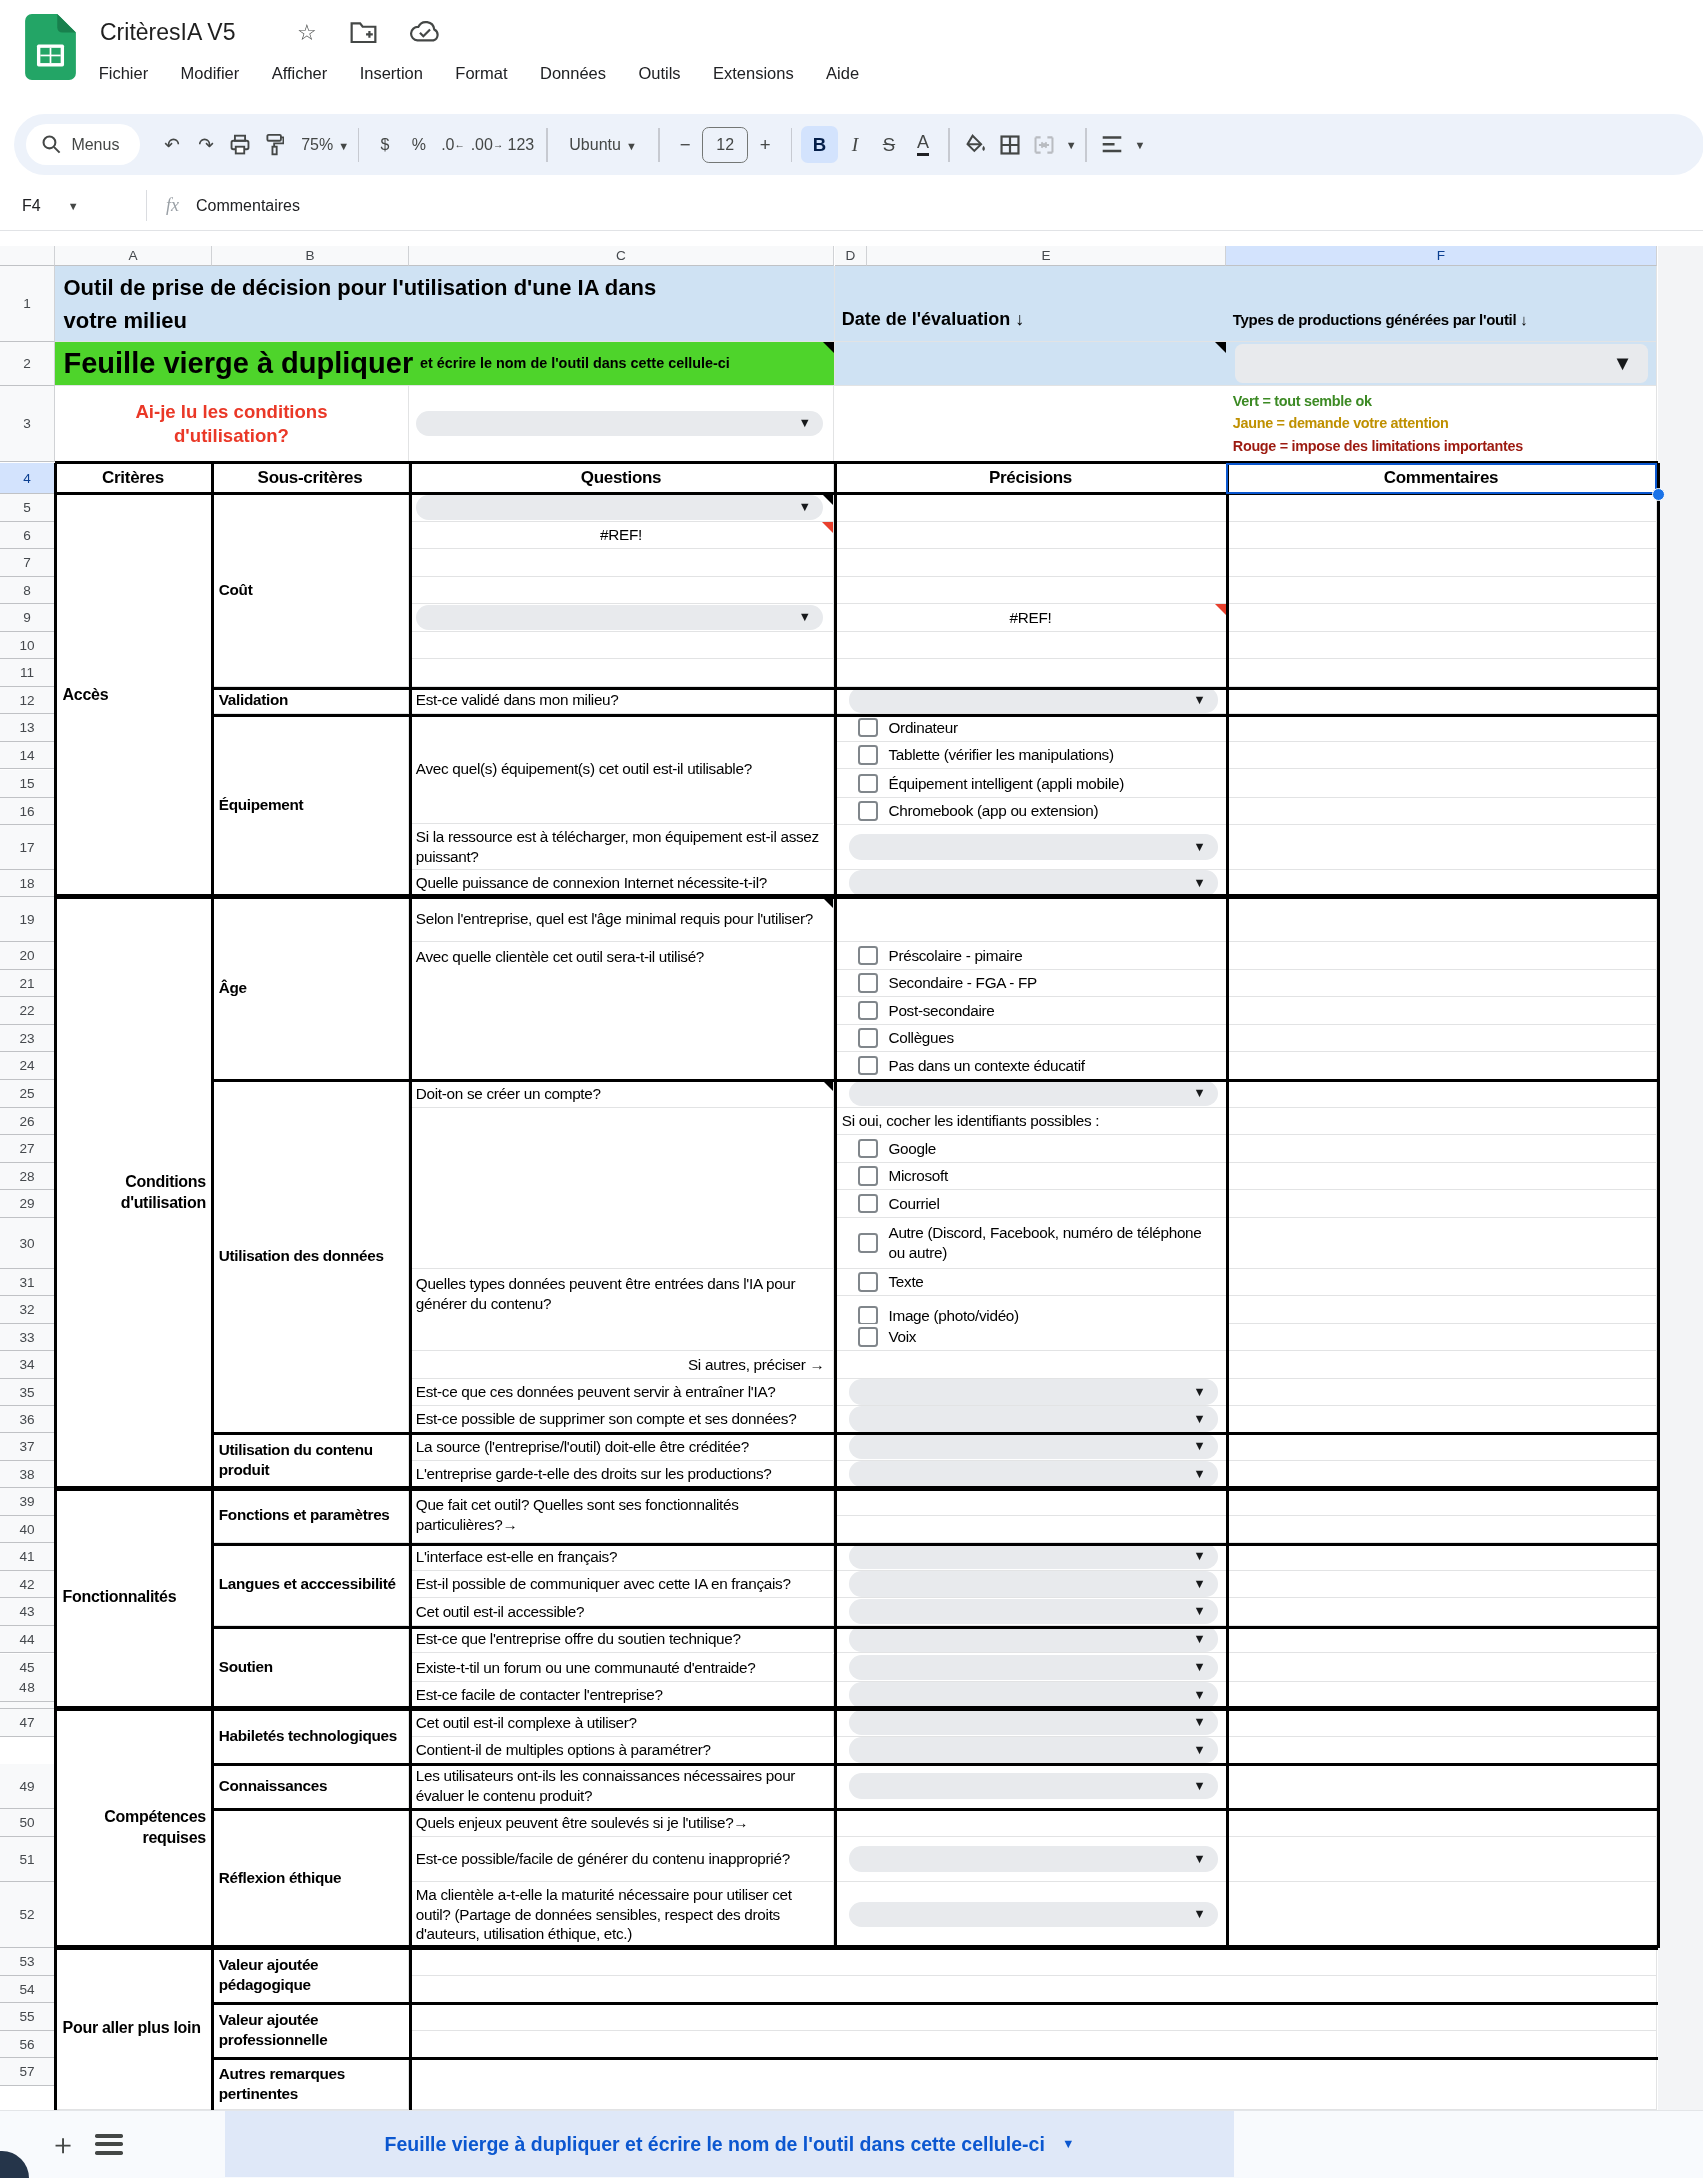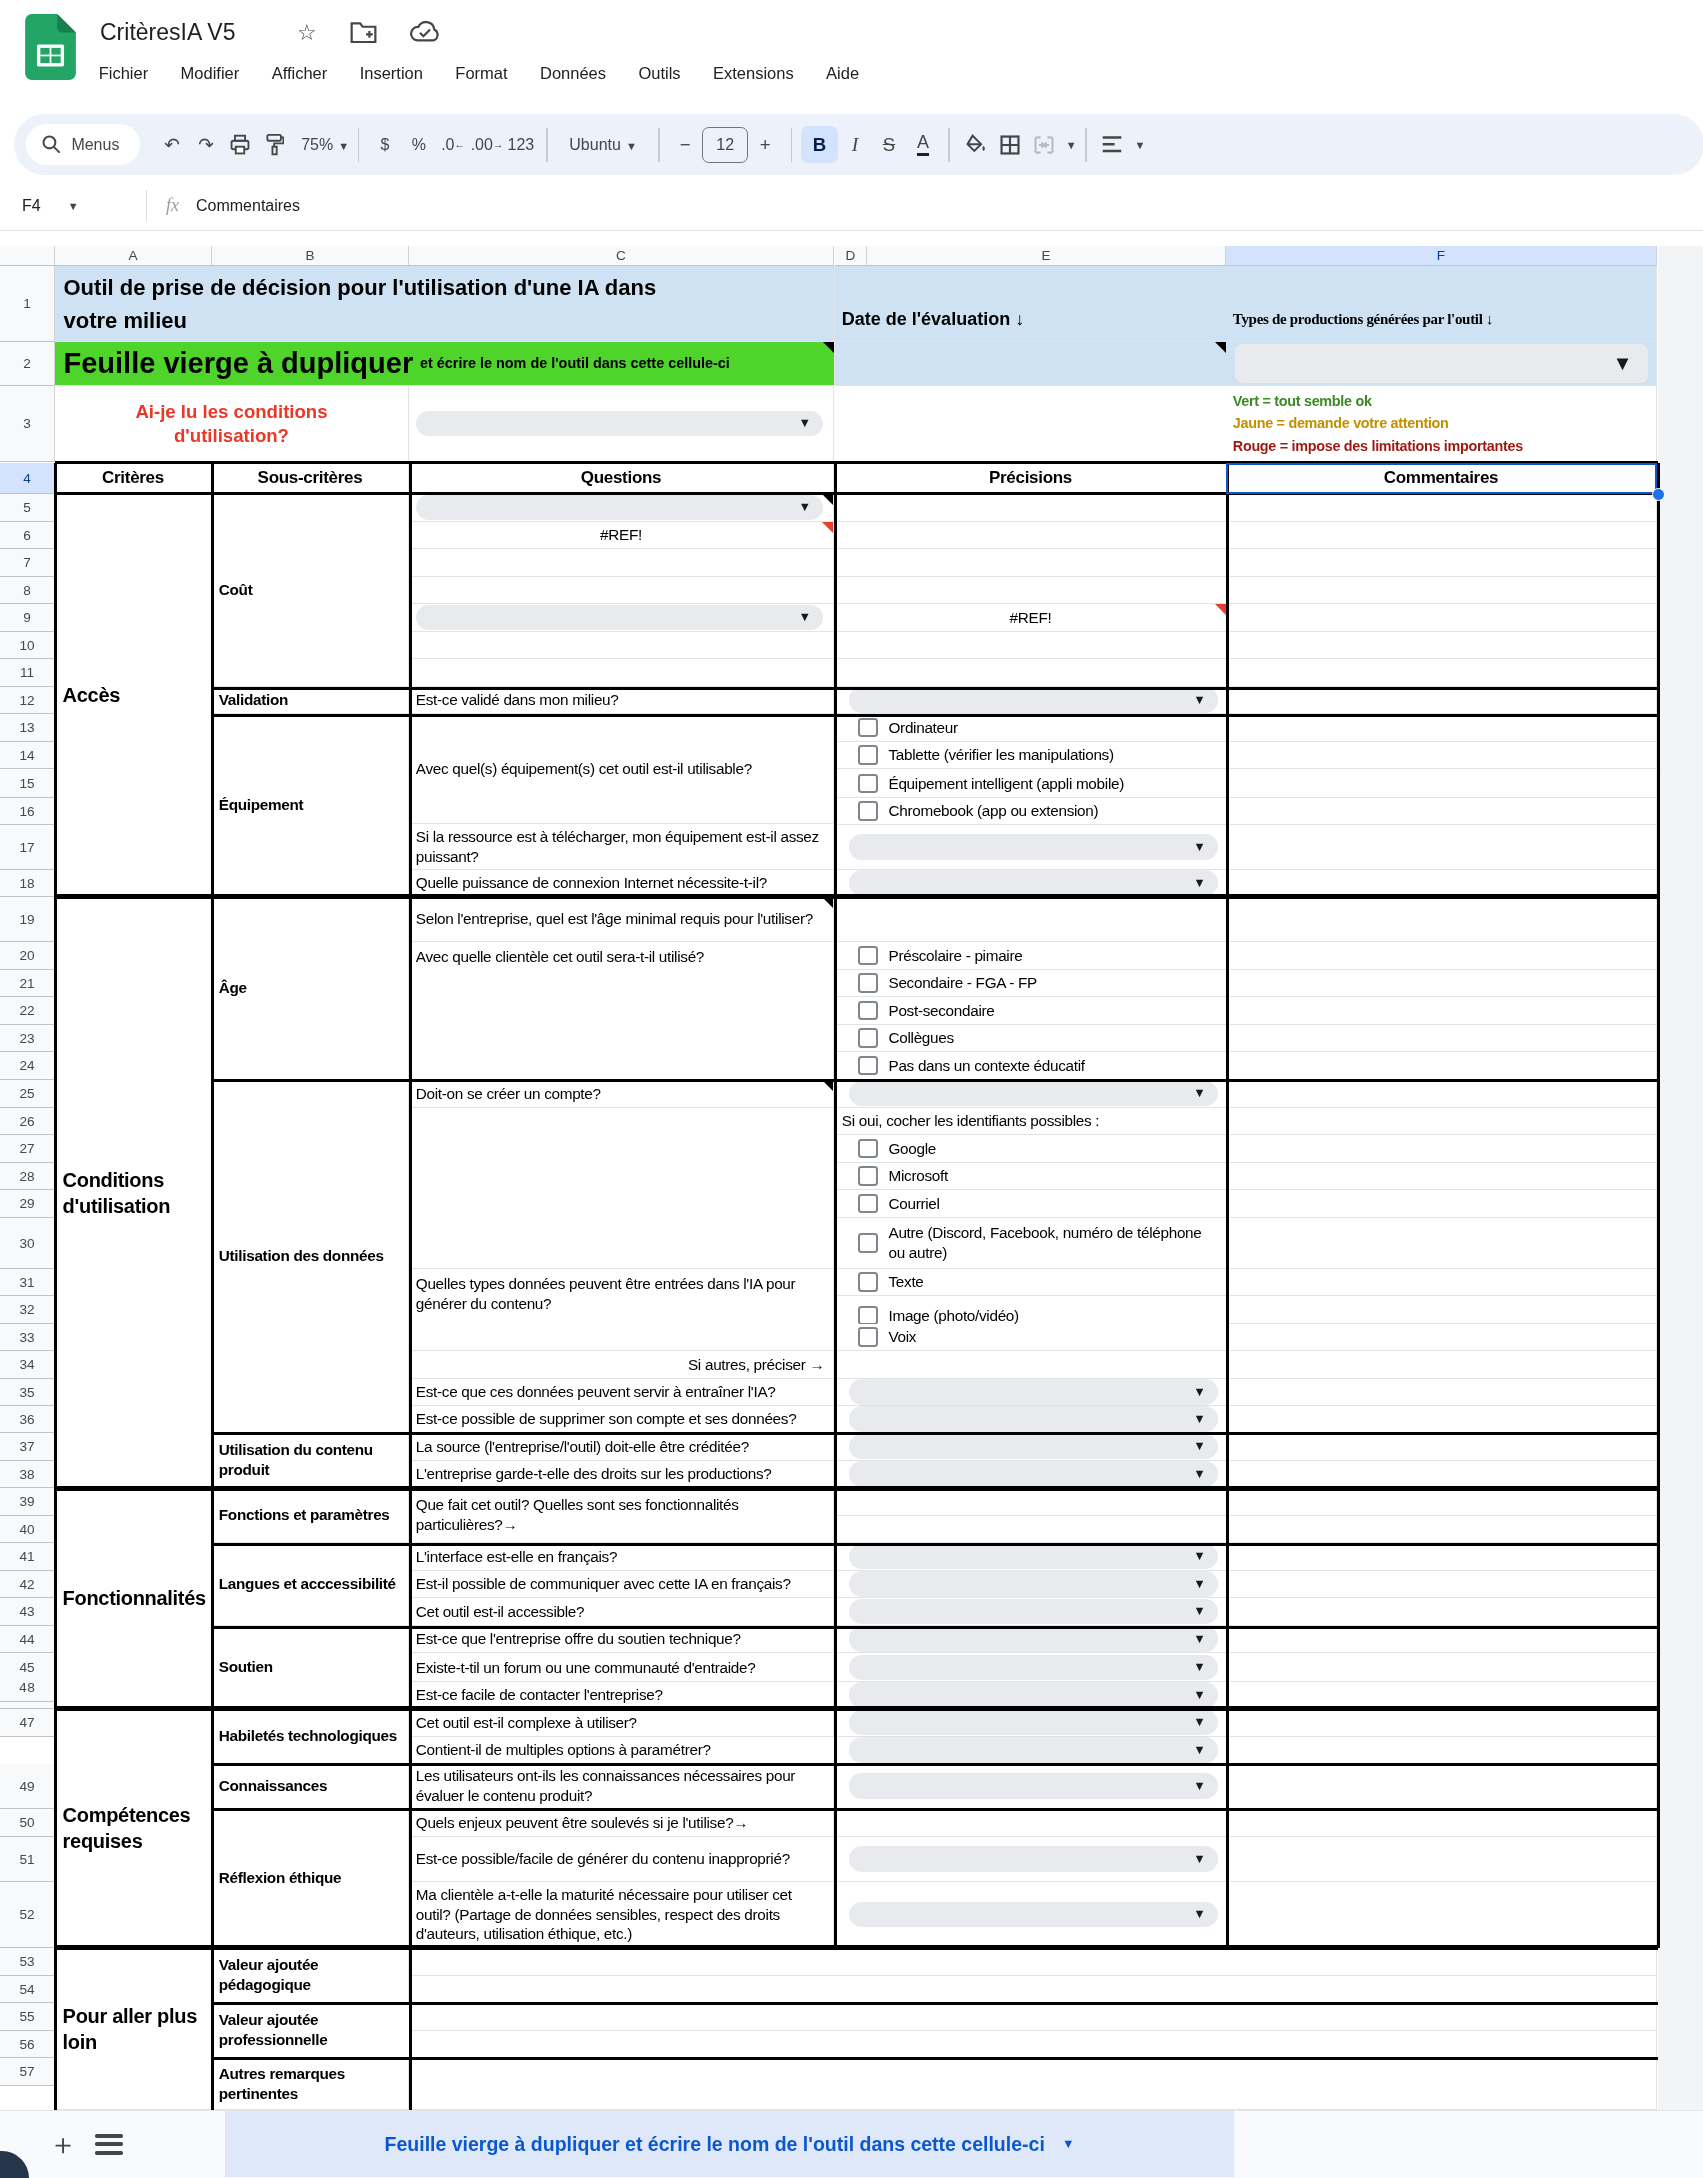--- a/index.html
+++ b/index.html
@@ -45,28 +45,28 @@
         font-size:13.6px;color:#45494d;box-sizing:border-box;}
   .hl{background:#d3e3fd;color:#0b3f91;}
   .cell{position:absolute;box-sizing:border-box;background:#fff;border-right:0.8px solid #e2e3e4;
         border-bottom:0.8px solid #e2e3e4;display:flex;align-items:center;overflow:hidden;
         font-size:15.3px;line-height:1.28;letter-spacing:-0.3px;color:#000;}
   .bgblue{background:#cfe2f3;}
   .bggreen{background:#4ed42b;}
   .title{font-weight:bold;font-size:22px;line-height:1.5;padding-left:8.5px;letter-spacing:0;}
   .title .tinner{max-width:593px;}
   .datehdr{font-weight:bold;font-size:18px;align-items:flex-end;padding:0 0 10.2px 6.8px;letter-spacing:0;}
-  .typehdr{font-weight:bold;font-size:15px;align-items:flex-end;padding:0 0 12px 6.8px;font-family:Liberation Serif, serif;}
+  .typehdr{font-weight:bold;font-size:15px;align-items:flex-end;padding:0 0 12px 6.8px;}
   .redq{color:#ea3827;font-weight:bold;font-size:18.6px;justify-content:center;text-align:center;letter-spacing:0;}
   .redq .tinner{max-width:246px;}
   .leglabel{font-weight:bold;font-size:18.6px;justify-content:flex-end;padding-right:10.2px;letter-spacing:0;}
   .legendcell{flex-direction:column;align-items:flex-start;justify-content:center;
         font-weight:bold;font-size:14.4px;line-height:1.55;padding-left:6.8px;}
   .hdr{font-weight:bold;font-size:17px;justify-content:center;}
-  .secA{font-weight:bold;font-size:20px;padding:1.7px 5.1px 1.7px 7.6px;line-height:1.3;}
+  .secA{font-weight:bold;font-size:16px;padding:1.7px 5.1px 1.7px 7.6px;line-height:1.3;text-align:right;}
   .secB{font-weight:bold;font-size:15.3px;padding:1.7px 4.2px 1.7px 6.8px;line-height:1.28;}
   .q{padding:3.4px 7.6px 3.4px 6.8px;}
   .qtop{align-items:flex-start;padding-top:5.1px;}
   .qright{justify-content:flex-end;text-align:right;padding-right:8.5px;}
   .ref{justify-content:center;}
   .rich2 .mainr{font-weight:bold;font-size:29px;margin-left:8.5px;white-space:nowrap;letter-spacing:0;}
   .rich2 .subr{font-weight:bold;font-size:14.4px;margin-left:6.8px;white-space:nowrap;letter-spacing:0;}
   .dd{height:25.4px;background:#e8eaed;border-radius:12.7px;flex:1;margin:0 10.2px 0 6.8px;display:flex;
       align-items:center;justify-content:flex-end;padding-right:12px;}
   .dd .ddc{font-size:12.7px;color:#17191b;}

